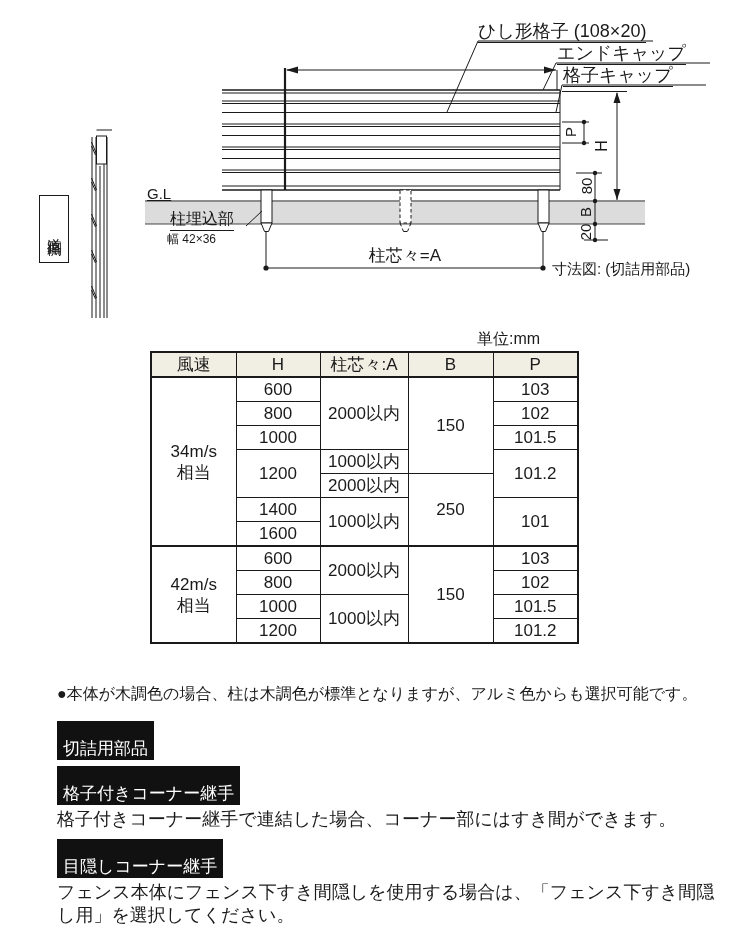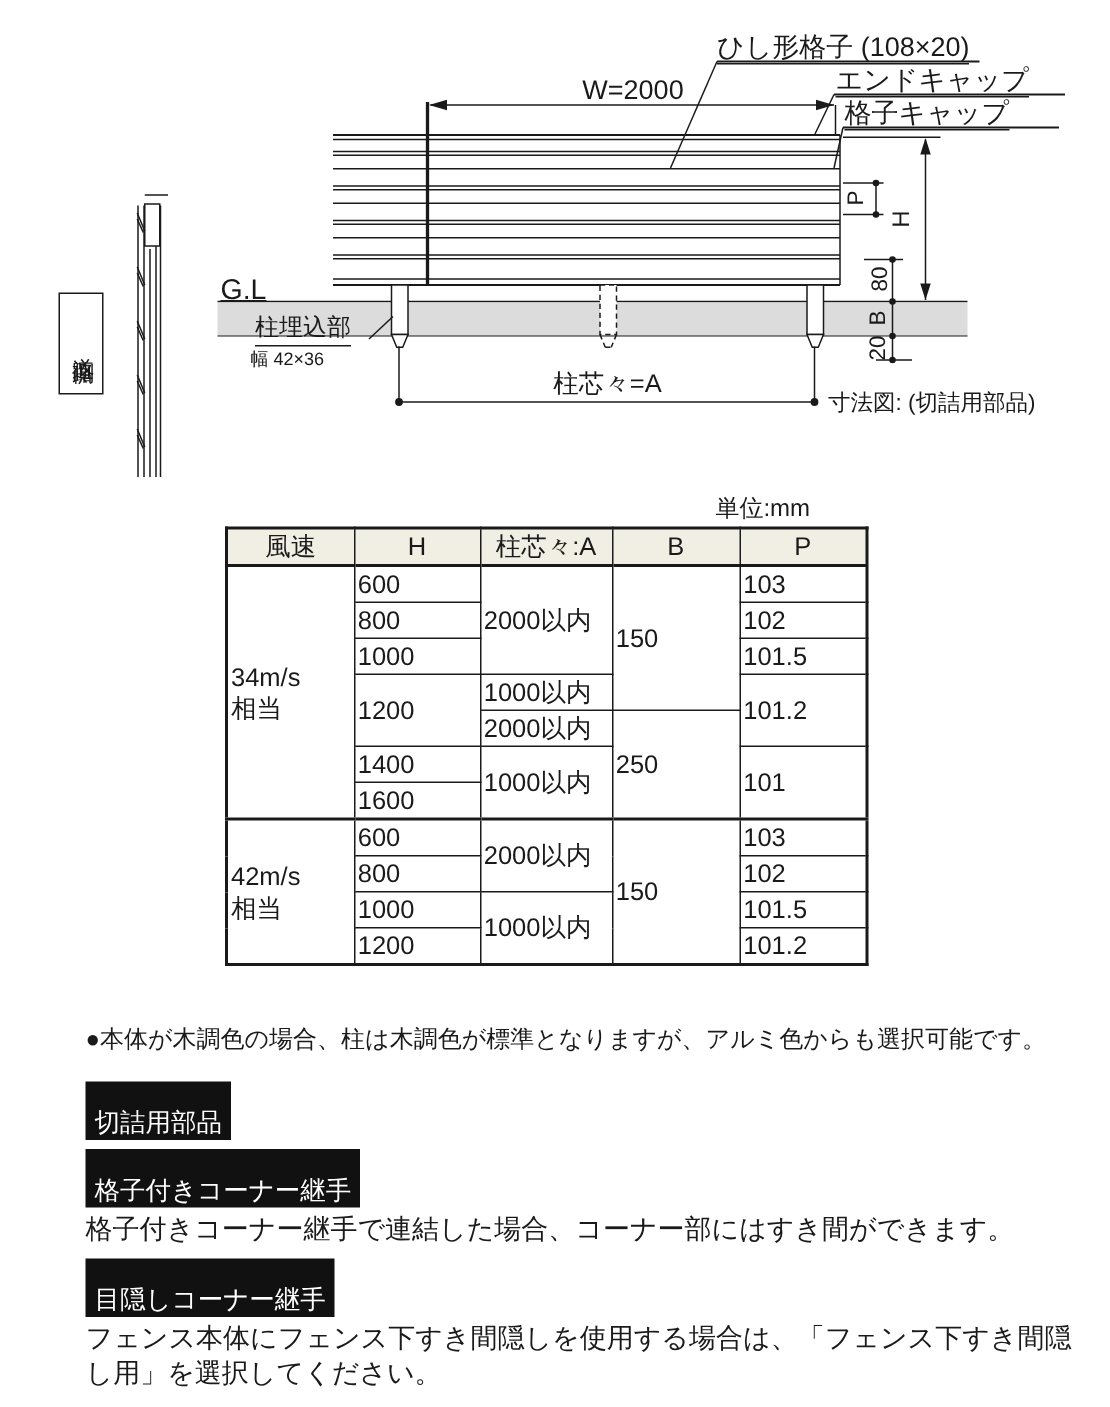--- a/index.html
+++ b/index.html
@@ -11,21 +11,21 @@
   .dlabel{position:absolute;white-space:nowrap;font-size:18px;line-height:20px;color:#1a1a1a;}
   .underlined{border-bottom:1.5px solid #1a1a1a;padding-bottom:1px;}
   .rot{position:absolute;width:36px;height:16px;line-height:16px;text-align:center;
        font-size:15px;transform:rotate(-90deg);}
   #road-side{position:absolute;left:39px;top:195px;width:28px;height:66px;
              border:1.5px solid #1a1a1a;display:flex;align-items:center;justify-content:center;
              font-size:15px;letter-spacing:2px;writing-mode:vertical-rl;}
   
   #unit-label{position:absolute;left:430px;top:329px;width:157px;text-align:center;font-size:16px;}
   #spec-table{position:absolute;left:150px;top:351px;border-collapse:collapse;
-              font-size:17px;}
+              font-size:17px;text-align:center;}
   #spec-table th,#spec-table td{border:1.4px solid #1a1a1a;padding:0 2px;height:23px;
               font-weight:normal;vertical-align:middle;}
   #spec-table{border:2.5px solid #1a1a1a;}
   #spec-table th{background:#f1eee3;height:21px;border-bottom:2.5px solid #1a1a1a;}
   #spec-table tr.grp td{border-top:2.5px solid #1a1a1a;}
   .windcell{white-space:pre-line;line-height:21px;}
   
   #notes{position:absolute;left:57px;top:684px;width:660px;font-size:18px;line-height:23.5px;}
   .bullet-note{font-size:16px;line-height:20px;margin:0 0 14px 0;}
   .badge{display:inline-block;background:#111;color:#fff;font-size:17px;line-height:19px;
@@ -147,22 +147,21 @@
           <circle cx="543" cy="268" r="2.6" fill="#1a1a1a" stroke="none"></circle>
         </g>
 
         <line x1="246" y1="226" x2="262" y2="211"></line>
       </g>
     </svg>
 
     <div class="dlabel underlined" style="left:478px;top:21px;">ひし形格子 (108×20)</div>
     <div class="dlabel underlined" style="left:557px;top:43px;">エンドキャップ</div>
     <div class="dlabel underlined" style="left:563px;top:65px;">格子キャップ</div>
-    <div class="dlabel" style="left:352px;top:50px;width:140px;text-align:center;">W=2000</div>
-    <div class="dlabel" style="left:147px;top:184px;font-size:19px;text-decoration:underline;">G.L</div>
+    <div class="dlabel" style="left:147px;top:184px;font-size:15px;text-decoration:underline;">G.L</div>
     <div class="dlabel underlined" style="left:170px;top:209px;font-size:16px;">柱埋込部</div>
     <div class="dlabel" style="left:167px;top:229px;font-size:12px;">幅 42×36</div>
     <div class="dlabel" style="left:305px;top:246px;width:200px;text-align:center;font-size:17px;">柱芯々=A</div>
     <div class="dlabel" style="left:552px;top:259px;font-size:15px;">寸法図: (切詰用部品)</div>
     <div id="road-side">道路側</div>
 
     <div class="rot" style="left:553px;top:124px;">P</div>
     <div class="rot" style="left:584px;top:138px;font-size:16px;">H</div>
     <div class="rot" style="left:569px;top:178px;">80</div>
     <div class="rot" style="left:568px;top:204px;">B</div>

